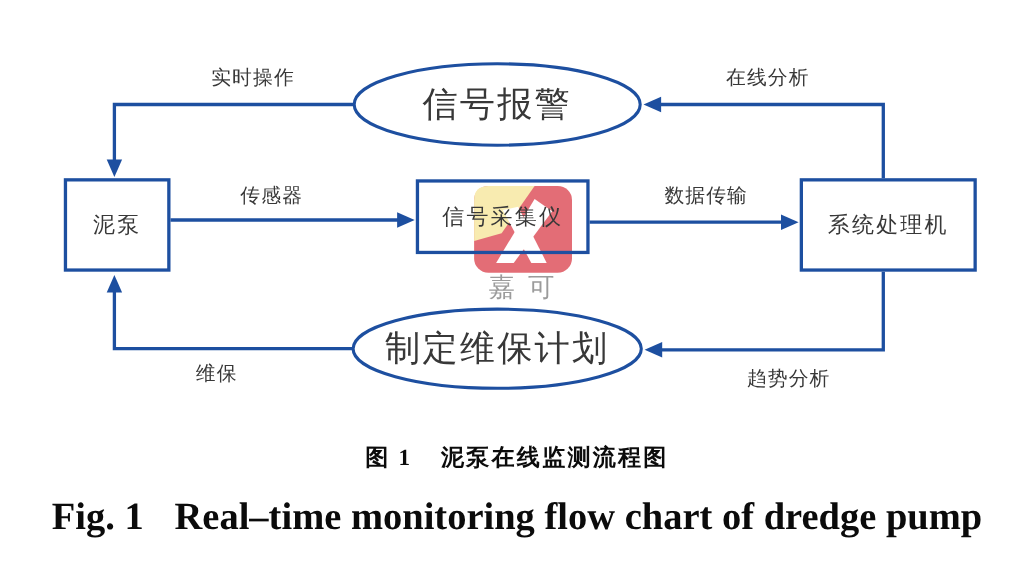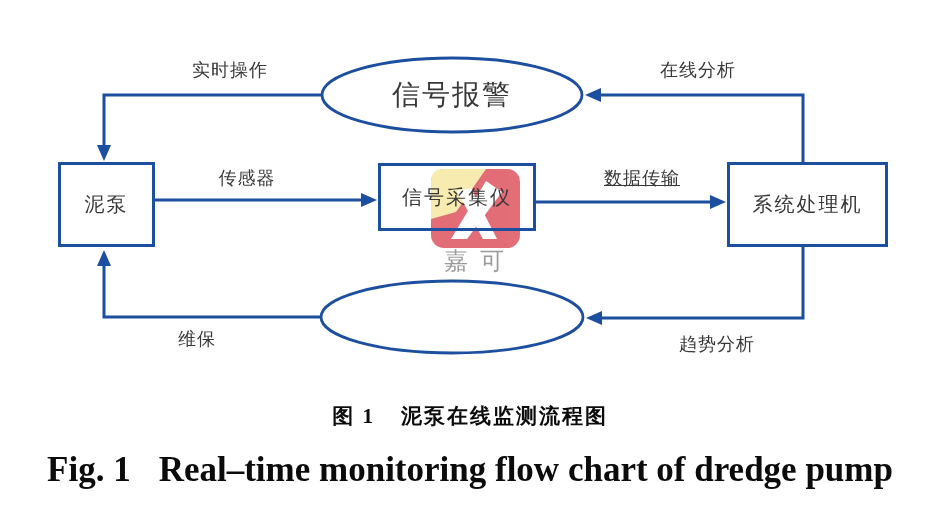--- a/index.html
+++ b/index.html
@@ -24,21 +24,21 @@
     font-size:20px;color:var(--ink);
     letter-spacing:2px;
     box-sizing:border-box;
   }
   .ellipse-label,.edge-label,.wm-label{
     position:absolute;
     transform:translate(-50%,-50%);
     white-space:nowrap;
     color:var(--ink);
   }
-  .ellipse-label{font-size:28px;letter-spacing:2px;}
+  .ellipse-label{font-size:32px;letter-spacing:2px;}
   .edge-label{font-size:18px;letter-spacing:1px;}
   .wm-label{
     font-size:24px;color:#9b9b9b;letter-spacing:12px;
     padding-left:12px; 
   }
   .caption{
     position:absolute;left:0;width:940px;
     display:flex;justify-content:center;align-items:baseline;
     color:var(--cap);font-weight:bold;white-space:nowrap;
   }
@@ -84,25 +84,26 @@
     <polygon points="586,318 602,311 602,325" fill="#1d4fa0"></polygon>
   </svg>
 
   <div class="wm-label" style="left:474px;top:261px;">嘉可</div>
 
   <div class="node" style="left:58px;top:162px;width:97px;height:85px;">泥泵</div>
   <div class="node" style="left:378px;top:163px;width:158px;height:68px;">信号采集仪</div>
   <div class="node" style="left:727px;top:162px;width:161px;height:85px;">系统处理机</div>
 
   <div class="ellipse-label" style="left:452px;top:95px;">信号报警</div>
+  <div class="ellipse-label" style="left:452px;top:317px;">制定维保计划</div>
 
   <div class="edge-label" style="left:230px;top:70px;">实时操作</div>
   <div class="edge-label" style="left:698px;top:70px;">在线分析</div>
   <div class="edge-label" style="left:247px;top:178px;">传感器</div>
-  <div class="edge-label" style="left:642px;top:178px;text-decoration:underline;">数据传输</div>
+  <div class="edge-label" style="left:642px;top:178px;">数据传输</div>
   <div class="edge-label" style="left:197px;top:339px;">维保</div>
   <div class="edge-label" style="left:717px;top:344px;">趋势分析</div>
 
   <div class="caption caption-zh">
     <span>图 1</span>
     <span class="gap"></span>
     <span>泥泵在线监测流程图</span>
   </div>
   <div class="caption caption-en">
     <span>Fig. 1</span>

